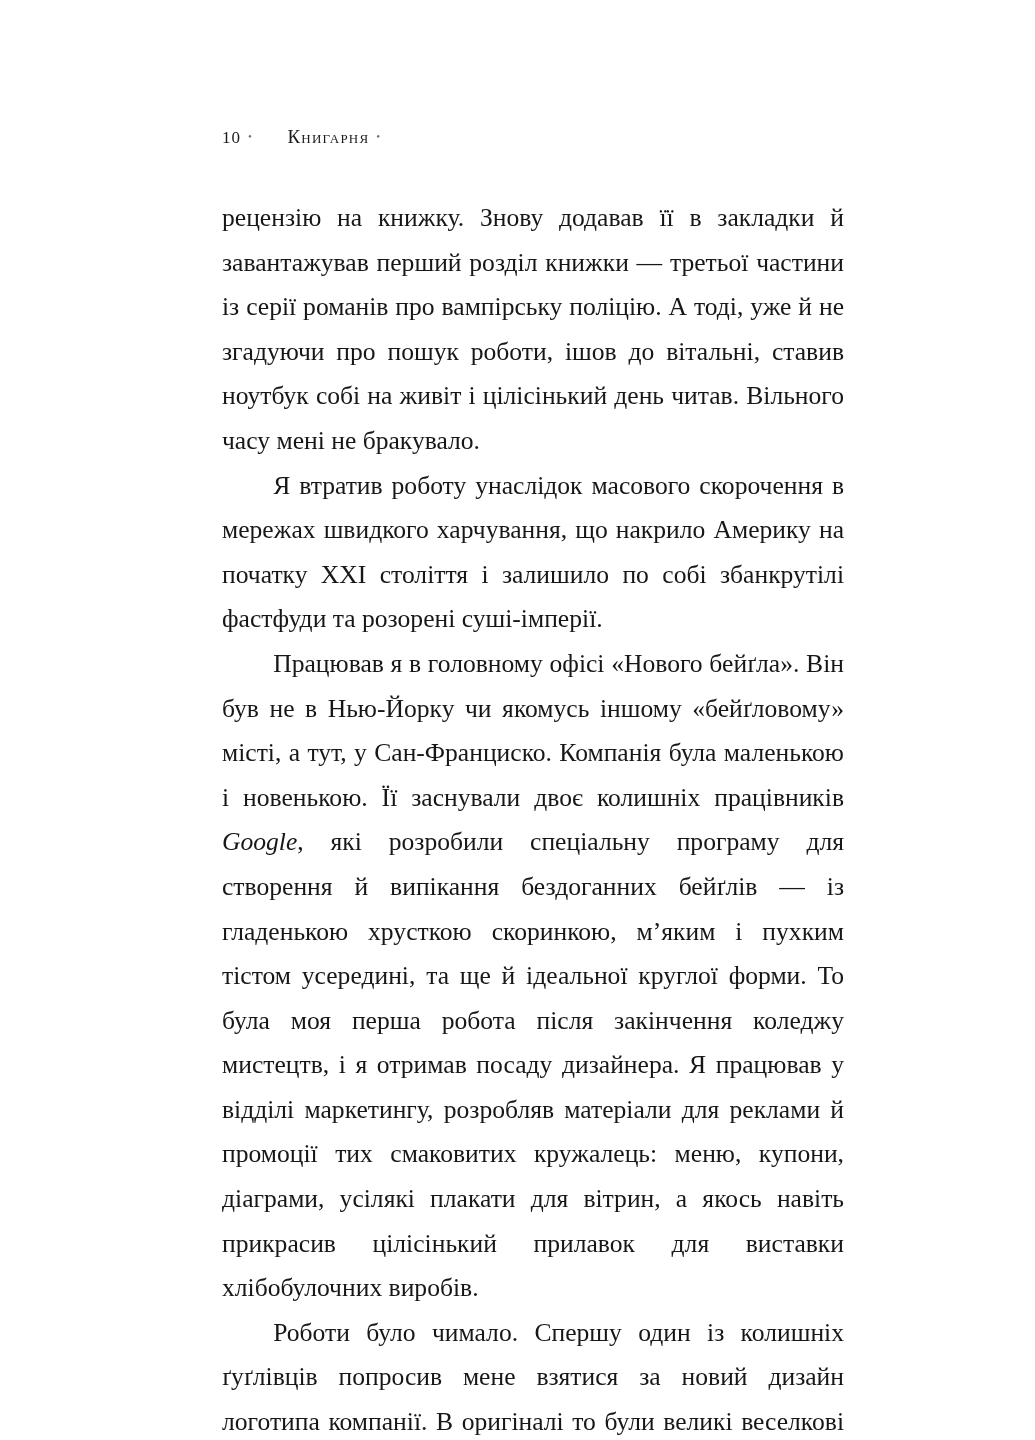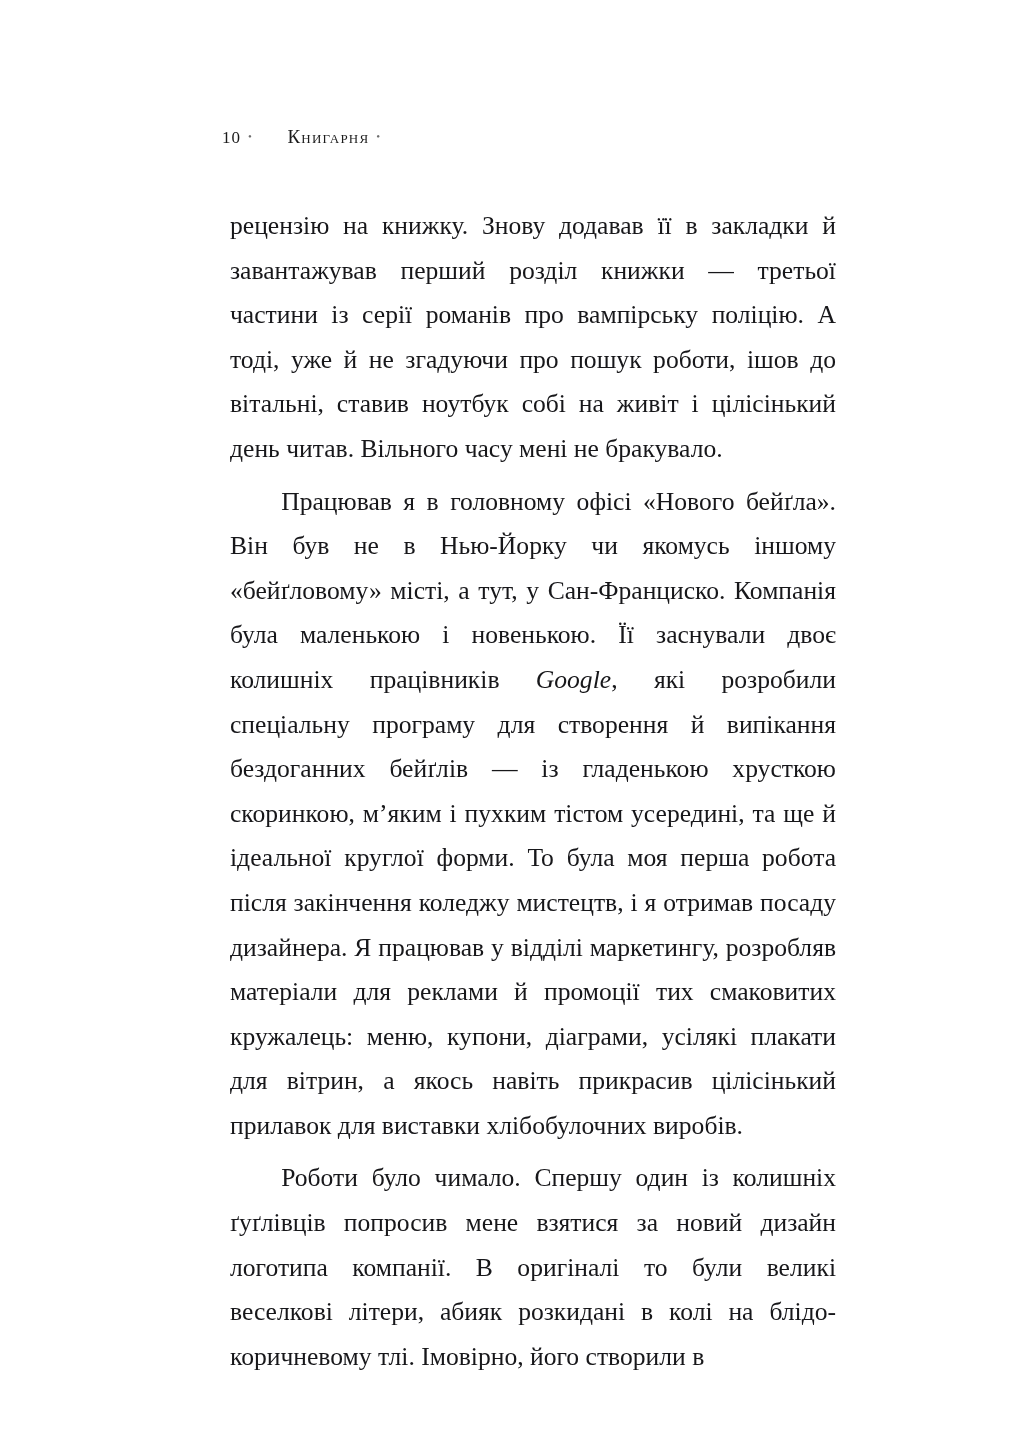--- a/index.html
+++ b/index.html
@@ -55,21 +55,21 @@
     width: 622px;
     font-family: "Liberation Serif", "DejaVu Serif", serif;
     font-size: 25.6px;
     line-height: 44.6px;
     color: #17171a;
     text-align: justify;
     text-justify: inter-word;
     -webkit-font-smoothing: antialiased;
   }
   .textblock p {
-    margin: 8px;
+    margin: 0;
     text-indent: 0;
   }
   .textblock p.indent {
     text-indent: 2.0em;
   }
   .textblock p:last-child {
     text-align-last: left;
   }
   .textblock i {
   }
@@ -81,17 +81,18 @@
 
   <div class="running-head">
     <span class="folio">10</span>
     <span class="sep">•</span>
     <span class="book-title">Книгарня</span>
     <span class="sep">•</span>
   </div>
 
   <div class="textblock" id="textblock">
       <p><span>рецензію на книжку. Знову додавав її в закладки й завантажував перший розділ книжки — третьої частини із серії романів про вампірську поліцію. А тоді, уже й не згадуючи про пошук роботи, ішов до вітальні, ставив ноутбук собі на живіт і цілісінький день читав. Вільного часу мені не бракувало.</span></p>
+      <p class="indent"><span>Я втратив роботу унаслідок масового скорочення в мережах швидкого харчування, що накрило Америку на початку XXI століття і залишило по собі збанкрутілі фастфуди та розорені суші-імперії.</span></p>
       <p class="indent"><span>Працював я в головному офісі «Нового бейґла». Він був не в Нью-Йорку чи якомусь іншому «бейґловому» місті, а тут, у Сан-Франциско. Компанія була маленькою і новенькою. Її заснували двоє колишніх працівників </span><i>Google</i><span>, які розробили спеціальну програму для створення й випікання бездоганних бейґлів — із гладенькою хрусткою скоринкою, м’яким і пухким тістом усередині, та ще й ідеальної круглої форми. То була моя перша робота після закінчення коледжу мистецтв, і я отримав посаду дизайнера. Я працював у відділі маркетингу, розробляв матеріали для реклами й промоції тих смаковитих кружалець: меню, купони, діаграми, усілякі плакати для вітрин, а якось навіть прикрасив цілісінький прилавок для виставки хлібобулочних виробів.</span></p>
       <p class="indent"><span>Роботи було чимало. Спершу один із колишніх ґуґлівців попросив мене взятися за новий дизайн логотипа компанії. В оригіналі то були великі веселкові літери, абияк розкидані в колі на блідо-коричневому тлі. Імовірно, його створили в </span></p>
     </div>
 
 </div>
 
 </body></html>

